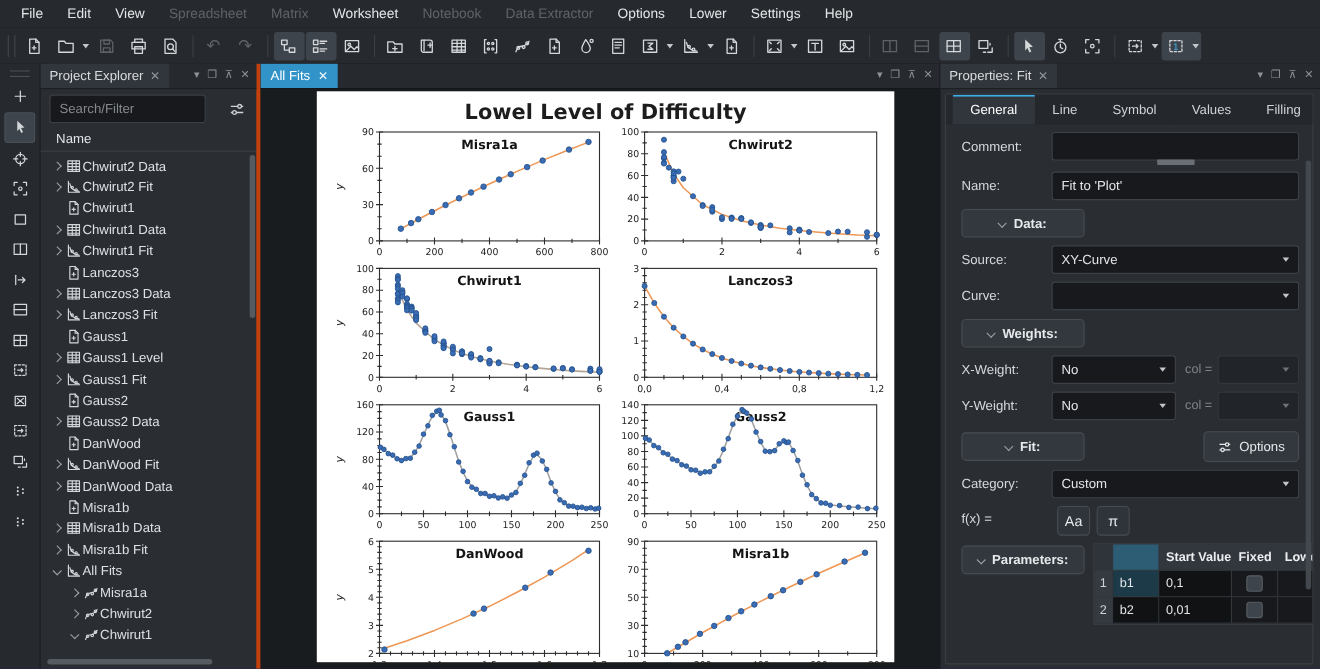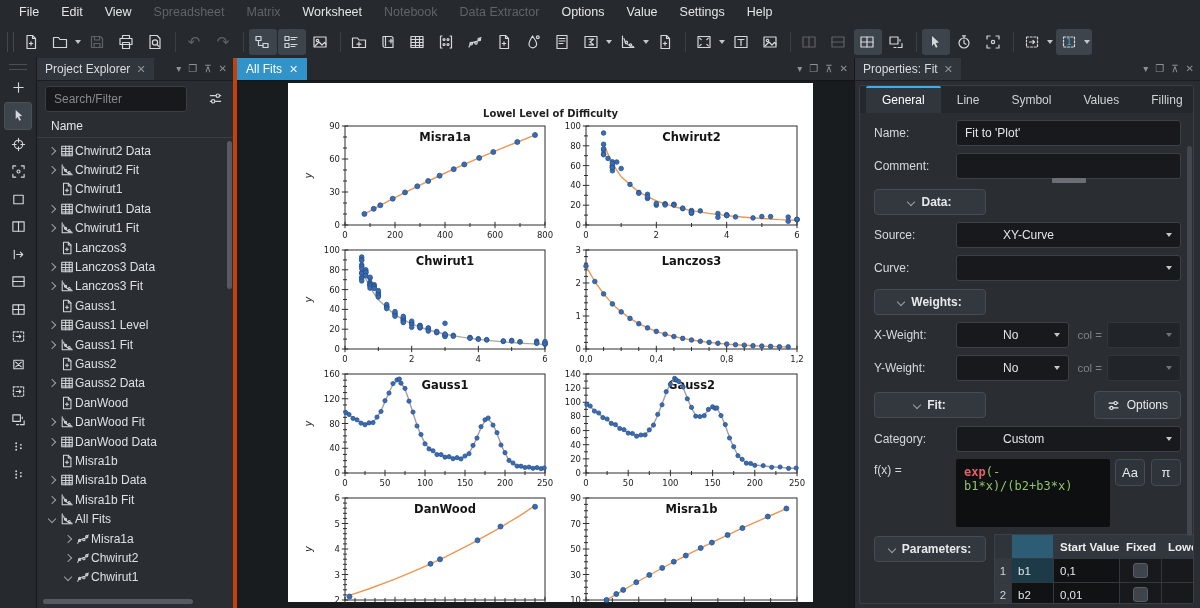--- a/index.html
+++ b/index.html
@@ -35,21 +35,21 @@
   
   .dock{position:relative;background:#2a2e33;}
   .dockbar{height:22px;display:flex;align-items:center;background:#26292d;border-bottom:1px solid #1c1f22;
            font-size:12px;color:#d9dcdf;}
   .docktab{display:flex;align-items:center;gap:6px;padding:0 8px;height:100%;background:#31363c;}
   .docktab .x{color:#8d9296;font-size:11px;}
   .dockctrl{margin-left:auto;display:flex;align-items:center;gap:7px;padding-right:6px;color:#8d9296;font-size:10px;}
   .dockctrl span{line-height:1;}
   
   .project{width:196px;flex:none;border-right:4px solid #c2410c;display:flex;flex-direction:column;}
-  .searchrow{display:flex;gap:16px;padding:5px 6px 4px 8px;}
+  .searchrow{display:flex;align-items:center;gap:16px;padding:5px 6px 4px 8px;}
   .searchrow input{flex:1;height:24px;background:#17191c;border:1px solid #3a3f45;border-radius:3px;
         color:#c7cacd;font-size:12px;padding:0 8px;outline:none;font-family:inherit;min-width:0;}
   .searchrow input::placeholder{color:#85898d;}
   .filterbtn{width:24px;height:24px;flex:none;display:flex;align-items:center;justify-content:center;color:#cfd3d6;}
   .namehdr{font-size:12px;color:#e2e5e7;padding:3px 0 4px 14px;border-bottom:1px solid #3a3f45;margin:0 0 1px 0;}
   .treewrap{flex:1;position:relative;overflow:hidden;}
   .tree{position:absolute;left:0;top:2px;right:6px;text-align:center;}
   .trow{display:flex;align-items:center;height:19.4px;font-size:12px;color:#dde0e3;white-space:nowrap;}
   .texp{width:13px;flex:none;display:flex;align-items:center;justify-content:center;}
   .chev{width:5px;height:5px;border-right:1.4px solid #9ba0a5;border-bottom:1.4px solid #9ba0a5;flex:none;}
@@ -59,40 +59,40 @@
   .vscroll{position:absolute;right:1px;top:2px;width:5px;height:148px;background:#565b61;border-radius:3px;}
   .hscroll{height:8px;position:relative;margin:1px 4px 2px 4px;}
   .hscroll .thumb{position:absolute;left:2px;top:1px;width:150px;height:5px;background:#565b61;border-radius:3px;}
   
   .center{flex:1;background:#191c1f;display:flex;flex-direction:column;min-width:0;}
   .tabsbar{height:22px;background:#26292d;display:flex;align-items:center;border-bottom:1px solid #141619;}
   .wstab{height:100%;display:flex;align-items:center;gap:7px;padding:0 9px;background:#3193c8;color:#fff;font-size:12px;}
   .wstab .x{font-size:11px;color:#eaf4fa;}
   .wsarea{flex:1;position:relative;background:#191c1f;}
   .page{position:absolute;left:51px;top:2px;width:525px;height:519px;background:#ffffff;}
-  .pagetitle{text-align:center;padding-top:25px;font-size:10px;color:#1d1d1d;font-weight:600;
+  .pagetitle{text-align:center;padding-top:8px;font-size:19px;color:#1d1d1d;font-weight:600;
              font-family:"DejaVu Sans",sans-serif;}
   .plots-grid{display:grid;grid-template-columns:252px 252px;grid-template-rows:124px 124px 124px 138px;
               padding-left:13px;margin-top:2px;}
   .plot-cell{position:relative;}
   
   .props{width:345px;flex:none;border-left:1px solid #141619;display:flex;flex-direction:column;}
   .propsbody{flex:1;position:relative;border:1px solid #3a3f45;border-radius:2px;margin:4px 6px 4px 4px;
              background:#2a2e33;overflow:hidden;}
   .ptabs{display:flex;align-items:flex-end;height:27px;background:#24272b;padding-left:6px;position:relative;}
   .ptab{padding:5px 16px 6px 16px;font-size:12px;color:#cfd3d6;background:#24272b;border-top:2px solid transparent;}
   .ptab.active{background:#31363c;color:#fff;border-top:2px solid #3daee9;border-radius:2px 2px 0 0;}
   .pform{font-size:12px;position:relative;}
   .prow{display:flex;align-items:center;margin:7px 12px 7px 14px;}
   .plabel{width:82px;flex:none;color:#d6d9dc;}
   .pinput{flex:1;height:24px;background:#17191c;border:1px solid #3c4147;border-radius:3px;display:flex;
           align-items:center;padding:0 8px;color:#e2e5e7;position:relative;}
   .pcombo{flex:1;height:24px;background:#17191c;border:1px solid #3c4147;border-radius:3px;display:flex;
           align-items:center;padding:0 6px 0 8px;color:#e2e5e7;}
-  .pcombo .cv{flex:1;margin-left:38px;}
+  .pcombo .cv{flex:1;}
   .pcombo .caret{border-top-color:#c3c7cb;margin-right:2px;}
   .pcombo.small{flex:none;width:58px;}
   .pcombo.disabled{opacity:.45;}
   .collabel{color:#7e8388;margin:0 5px 0 8px;flex:none;font-size:11.5px;}
   .grip{position:absolute;left:50%;bottom:-5px;transform:translateX(-50%);width:34px;height:5px;background:#6a6f75;border-radius:1px;}
   .secbtn{display:inline-flex;align-items:center;justify-content:center;gap:7px;min-width:110px;height:24px;
           background:#33383e;border:1px solid #474c52;border-radius:4px;font-weight:700;font-size:12px;color:#e6e9eb;}
   .secrow{margin:8px 12px 6px 14px;display:flex;align-items:center;}
   .optbtn{margin-left:auto;display:inline-flex;align-items:center;gap:7px;height:26px;padding:0 12px;
           background:#33383e;border:1px solid #474c52;border-radius:4px;font-size:12px;color:#e6e9eb;}
@@ -126,21 +126,21 @@
   <div class="menubar" id="menubar">
       <div class="menuitem">File</div>
       <div class="menuitem">Edit</div>
       <div class="menuitem">View</div>
       <div class="menuitem disabled">Spreadsheet</div>
       <div class="menuitem disabled">Matrix</div>
       <div class="menuitem">Worksheet</div>
       <div class="menuitem disabled">Notebook</div>
       <div class="menuitem disabled">Data Extractor</div>
       <div class="menuitem">Options</div>
-      <div class="menuitem">Value</div>
+      <div class="menuitem">Lower</div>
       <div class="menuitem">Settings</div>
       <div class="menuitem">Help</div>
     </div>
   <div class="toolbar" id="toolbar">
       <div class="thandle"></div>
       <div class="tbtn-group">
         <div class="tbtn">
           <svg width="16" height="16" viewBox="0 0 16 16" fill="none" stroke="#d5d8db" stroke-width="1.2" stroke-linecap="round" stroke-linejoin="round">
             <path d="M4 1.5h5.5l3 3V14.5H4z"></path>
             <path d="M9.5 1.5v3h3"></path>
@@ -1548,31 +1548,31 @@
       <div class="propsbody">
         <div class="ptabs" id="ptabs">
             <div class="ptab active">General</div>
             <div class="ptab">Line</div>
             <div class="ptab">Symbol</div>
             <div class="ptab">Values</div>
             <div class="ptab">Filling</div>
           </div>
         <div class="pform">
 
-          <div class="prow">
-            <span class="plabel">Name:</span>
-            <span class="pinput">
-              <span>Fit to 'Plot'</span>
-            </span>
-          </div>
           <div class="prow" style="margin-bottom:10px;">
             <span class="plabel">Comment:</span>
             <span class="pinput">
               <span></span>
               <span class="grip"></span>
+            </span>
+          </div>
+          <div class="prow">
+            <span class="plabel">Name:</span>
+            <span class="pinput">
+              <span>Fit to 'Plot'</span>
             </span>
           </div>
 
           <div class="secrow">
             <span class="secbtn">
               <span class="chev d"></span>
                 <span>Data:</span>
             </span>
           </div>
           <div class="prow">
@@ -1637,21 +1637,20 @@
           </div>
           <div class="prow">
             <span class="plabel">Category:</span>
             <span class="pcombo">
               <span class="cv">Custom</span>
                 <span class="caret"></span>
             </span>
           </div>
           <div class="prow" style="align-items:flex-start;">
             <span class="plabel" style="padding-top:4px">f(x) =</span>
-            <span class="fxbox"><span class="fn">exp</span><span class="expr">(-b1*x)/(b2+b3*x)</span></span>
             <span class="fxside">
               <span class="sbtn">Aa</span>
               <span class="sbtn">π</span>
             </span>
           </div>
 
           <div class="paramrow">
             <span class="secbtn" style="margin-top:2px;">
               <span class="chev d"></span>
                 <span>Parameters:</span>

